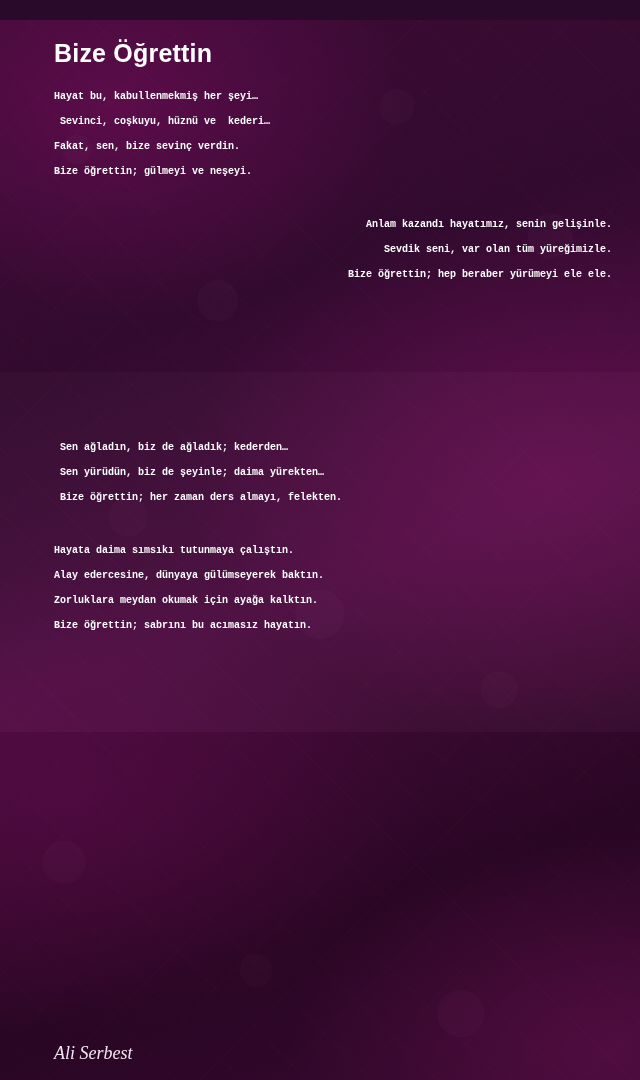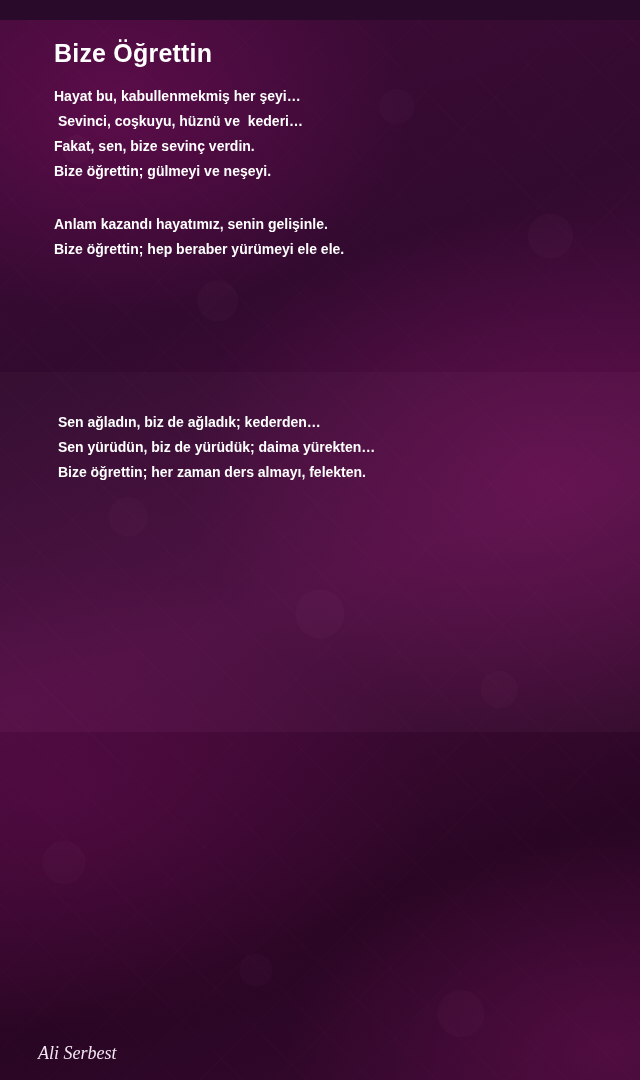--- a/index.html
+++ b/index.html
@@ -76,34 +76,35 @@
     font-size: 25px;
     font-weight: bold;
     letter-spacing: 0.2px;
     margin: 0 0 16px 0;
     line-height: 1.2;
   }
 
   .stanza {
     margin: 0 0 28px 0;
   }
-  .stanza.gap-large { margin-bottom: 148px; }
+  .stanza.gap-large { margin-bottom: 148px; text-align: right; }
   .stanza.gap-xlarge { margin-bottom: 138px; }
 
   .line {
     color: #ffffff;
-    font-size: 14px;
+    font-size: 10px;
     font-weight: bold;
     line-height: 25px;
     white-space: pre;
+    font-family: Liberation Mono, monospace;
   }
 
   .author {
     position: absolute;
-    left: 38px;
+    left: 54px;
     bottom: 36px;
     z-index: 3;
     color: #f2e6f2;
     font-size: 18px;
     font-style: italic;
     font-family: "Liberation Serif", serif;
   }
 </style>
 </head>
 <body>
@@ -119,26 +120,33 @@
 
     <div class="stanza">
       <div class="line">Hayat bu, kabullenmekmiş her şeyi…</div>
       <div class="line"> Sevinci, coşkuyu, hüznü ve  kederi…</div>
       <div class="line">Fakat, sen, bize sevinç verdin.</div>
       <div class="line">Bize öğrettin; gülmeyi ve neşeyi.</div>
     </div>
 
     <div class="stanza gap-large">
       <div class="line">Anlam kazandı hayatımız, senin gelişinle.</div>
+      <div class="line"> Sevdik seni, var olan tüm yüreğimizle.</div>
       <div class="line">Bize öğrettin; hep beraber yürümeyi ele ele.</div>
     </div>
 
     <div class="stanza">
       <div class="line"> Sen ağladın, biz de ağladık; kederden…</div>
-      <div class="line"> Sen yürüdün, biz de yürüdük; daima yürekten…</div>
+      <div class="line"> Sen yürüdün, biz de şeyinle; daima yürekten…</div>
       <div class="line"> Bize öğrettin; her zaman ders almayı, felekten.</div>
     </div>
 
+    <div class="stanza gap-xlarge">
+      <div class="line">Hayata daima sımsıkı tutunmaya çalıştın.</div>
+      <div class="line">Alay edercesine, dünyaya gülümseyerek baktın.</div>
+      <div class="line">Zorluklara meydan okumak için ayağa kalktın.</div>
+      <div class="line">Bize öğrettin; sabrını bu acımasız hayatın.</div>
+    </div>
 
   </div>
 
   <div class="author">Ali Serbest</div>
 </div>
 
 </body></html>

